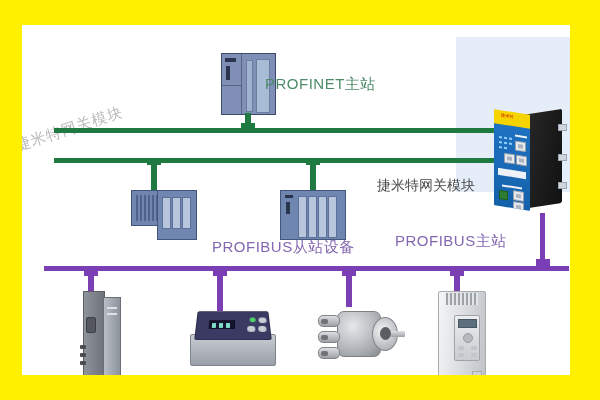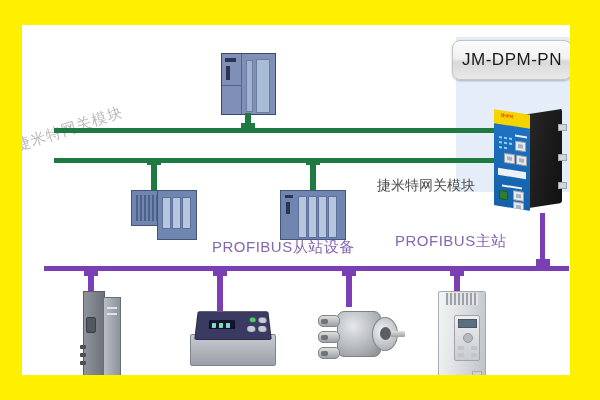--- a/index.html
+++ b/index.html
@@ -233,20 +233,21 @@
       </div>
     </div>
     <div class="drop green" style="left:223px;top:88px;height:18px;"></div>
     <div class="cap green" style="left:219px;top:98px;"></div>
 
     <div class="hline green" id="pn-bus-top"></div>
     <div class="hline green" id="pn-bus-low"></div>
     <div class="vline green" id="pn-right-riser"></div>
     <div class="hline green" id="pn-to-gw"></div>
 
+    <div class="lbl lbl-green" id="lbl-pn-master">PROFINET主站</div>
 
     <div class="drop green" style="left:129px;top:136px;height:30px;"></div>
     <div class="cap green" style="left:125px;top:133px;"></div>
     <div id="io-rack-a">
       <div class="ext">
         <div class="fin" style="left:4px;"></div>
           <div class="fin" style="left:8px;"></div>
         <div class="fin" style="left:12px;"></div>
           <div class="fin" style="left:16px;"></div>
         <div class="fin" style="left:20px;"></div>
@@ -265,23 +266,20 @@
       <div class="main">
         <div class="chip" style="position:absolute;left:4px;top:4px;width:8px;height:3px;background:#2c3550;"></div>
         <div class="chip" style="position:absolute;left:5px;top:11px;width:4px;height:12px;background:#2c3550;"></div>
         <div class="card" style="left:17px;top:5px;width:7px;height:40px;"></div>
         <div class="card" style="left:27px;top:5px;width:7px;height:40px;"></div>
         <div class="card" style="left:37px;top:5px;width:7px;height:40px;"></div>
         <div class="card" style="left:47px;top:5px;width:7px;height:40px;"></div>
       </div>
     </div>
 
-    <div id="badge-wrap">
-      <div id="badge">JM-DPM-PN</div>
-    </div>
 
     <div id="gateway">
       <div class="gw-back"></div>
       <div class="gw-ear" style="left:66px;top:14px;"></div>
       <div class="gw-ear" style="left:66px;top:44px;"></div>
       <div class="gw-ear" style="left:66px;top:72px;"></div>
       <div class="gw-front">
         <div class="gw-led" style="left:5px;top:22px;"></div>
         <div class="gw-led" style="left:10px;top:22px;"></div>
         <div class="gw-led" style="left:15px;top:22px;"></div>

